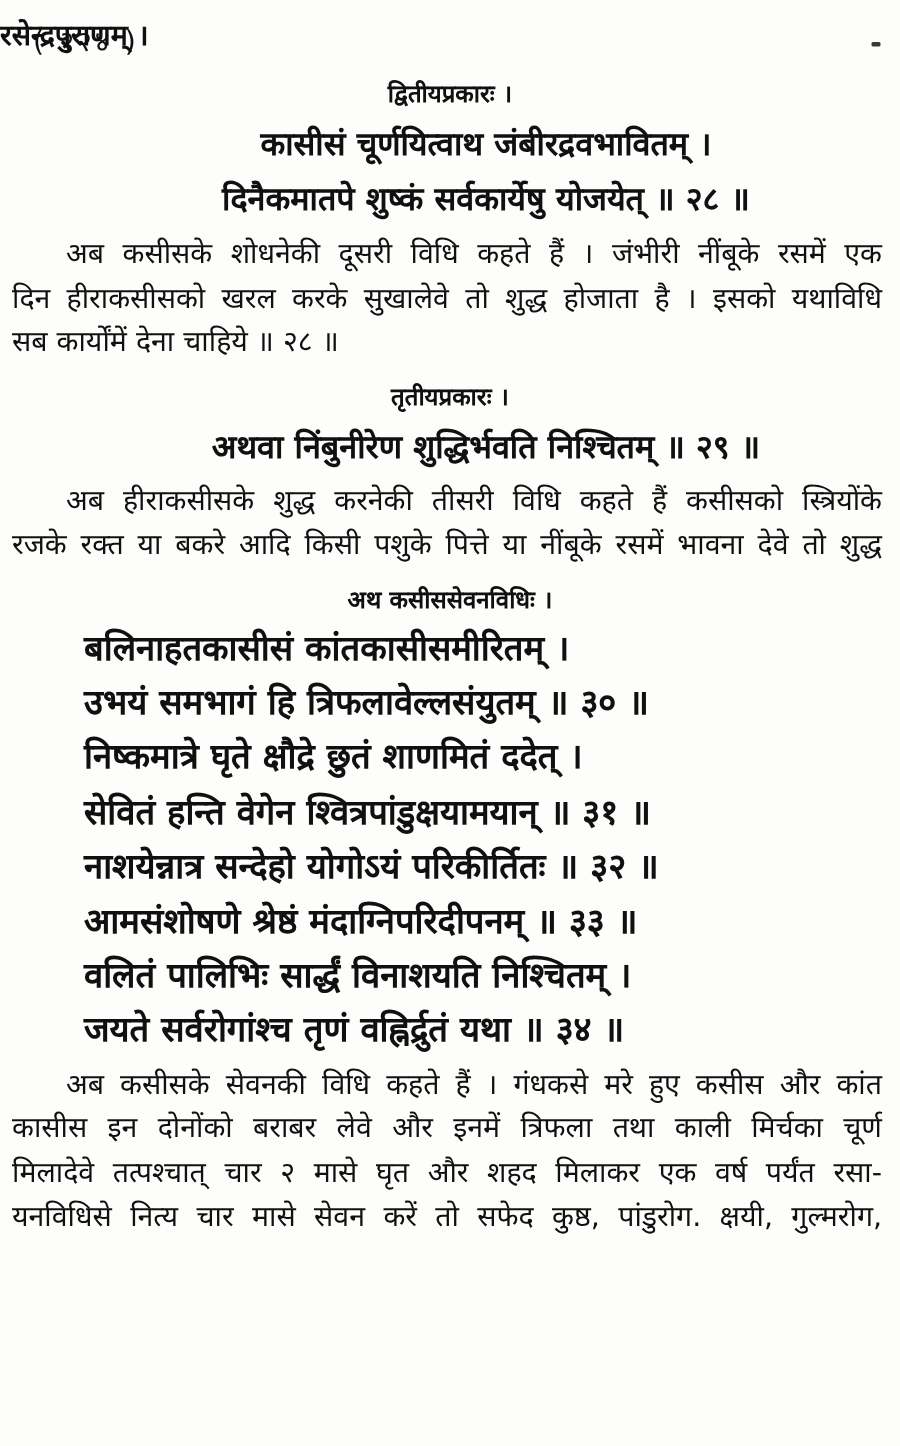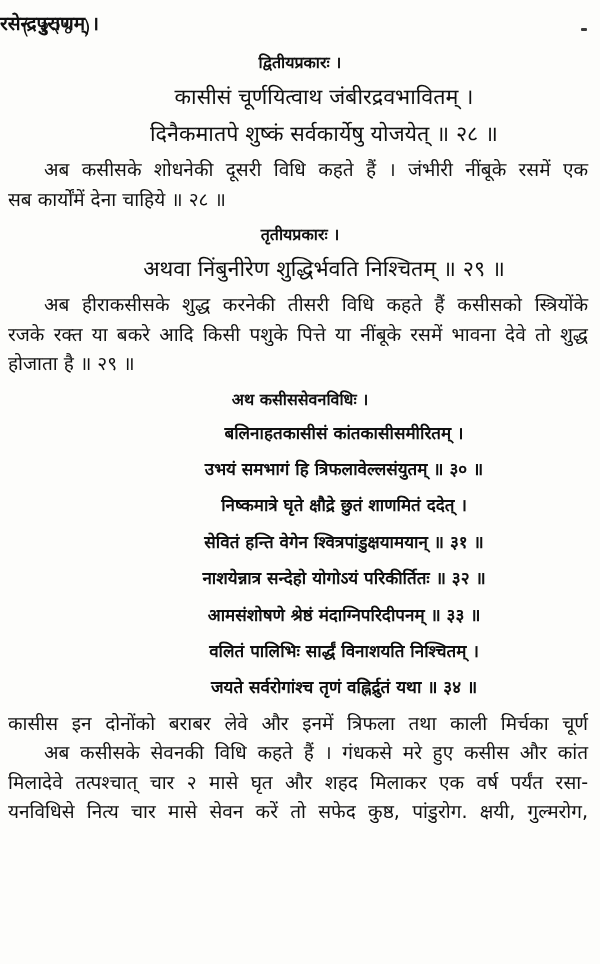--- a/index.html
+++ b/index.html
@@ -46,30 +46,30 @@
   }
   .heading {
     text-align: center;
     font-size: 16px;
     font-weight: bold;
     margin: 9px 0 5px 0;
   }
   .verse-centered {
     text-align: center;
     font-size: 21.5px;
-    font-weight: normal;
+    font-weight: bold;
     line-height: 37px;
     padding-left: 48px;
   }
   .verse-left {
-    margin-left: 88px;
-    font-size: 17px;
+    margin-left: 56px;
+    font-size: 23px;
     font-weight: bold;
     line-height: 36.4px;
-    text-align: center;
+    text-align: left;
   }
   .comm {
     font-size: 19px;
     line-height: 29.5px;
     padding: 3px 12px 0 8px;
   }
   .comm .line {
     white-space: normal;
   }
   .jline {
@@ -90,46 +90,46 @@
     <div class="title">रसेन्द्रपुराणम् ।</div>
   </div>
   <div class="speck"></div>
 
   <div>
     <div class="heading">द्वितीयप्रकारः ।</div>
     <div class="verse-centered">कासीसं चूर्णयित्वाथ जंबीरद्रवभावितम् ।</div>
     <div class="verse-centered">दिनैकमातपे शुष्कं सर्वकार्येषु योजयेत् ॥ २८ ॥</div>
     <div class="comm">
       <div class="line jline indent">अब कसीसके शोधनेकी दूसरी विधि कहते हैं । जंभीरी नींबूके रसमें एक</div>
+      <div class="line jline">दिन हीराकसीसको खरल करके सुखालेवे तो शुद्ध होजाता है । इसको यथाविधि</div>
       <div class="line">सब कार्योंमें देना चाहिये ॥ २८ ॥</div>
     </div>
   </div>
 
   <div>
     <div class="heading">तृतीयप्रकारः ।</div>
     <div class="verse-centered">अथवा निंबुनीरेण शुद्धिर्भवति निश्चितम् ॥ २९ ॥</div>
     <div class="comm">
       <div class="line jline indent">अब हीराकसीसके शुद्ध करनेकी तीसरी विधि कहते हैं कसीसको स्त्रियोंके</div>
       <div class="line jline">रजके रक्त या बकरे आदि किसी पशुके पित्ते या नींबूके रसमें भावना देवे तो शुद्ध</div>
-      <div class="line">होजाता है ॥ २९ ॥</div>
     </div>
   </div>
 
   <div>
     <div class="heading">अथ कसीससेवनविधिः ।</div>
     <div class="verse-left">बलिनाहतकासीसं कांतकासीसमीरितम् ।</div>
     <div class="verse-left">उभयं समभागं हि त्रिफलावेल्लसंयुतम् ॥ ३० ॥</div>
     <div class="verse-left">निष्कमात्रे घृते क्षौद्रे छुतं शाणमितं ददेत् ।</div>
     <div class="verse-left">सेवितं हन्ति वेगेन श्वित्रपांडुक्षयामयान् ॥ ३१ ॥</div>
     <div class="verse-left">नाशयेन्नात्र सन्देहो योगोऽयं परिकीर्तितः ॥ ३२ ॥</div>
     <div class="verse-left">आमसंशोषणे श्रेष्ठं मंदाग्निपरिदीपनम् ॥ ३३ ॥</div>
     <div class="verse-left">वलितं पालिभिः सार्द्धं विनाशयति निश्चितम् ।</div>
     <div class="verse-left">जयते सर्वरोगांश्च तृणं वह्निर्द्रुतं यथा ॥ ३४ ॥</div>
     <div class="comm">
+      <div class="line jline indent">अब कसीसके सेवनकी विधि कहते हैं । गंधकसे मरे हुए कसीस और कांत</div>
       <div class="line jline">कासीस इन दोनोंको बराबर लेवे और इनमें त्रिफला तथा काली मिर्चका चूर्ण</div>
-      <div class="line jline indent">अब कसीसके सेवनकी विधि कहते हैं । गंधकसे मरे हुए कसीस और कांत</div>
       <div class="line jline">मिलादेवे तत्पश्चात् चार २ मासे घृत और शहद मिलाकर एक वर्ष पर्यंत रसा-</div>
       <div class="line jline">यनविधिसे नित्य चार मासे सेवन करें तो सफेद कुष्ठ, पांडुरोग. क्षयी, गुल्मरोग,</div>
 
     </div>
   </div>
 
 </div>
 
 </body></html>

